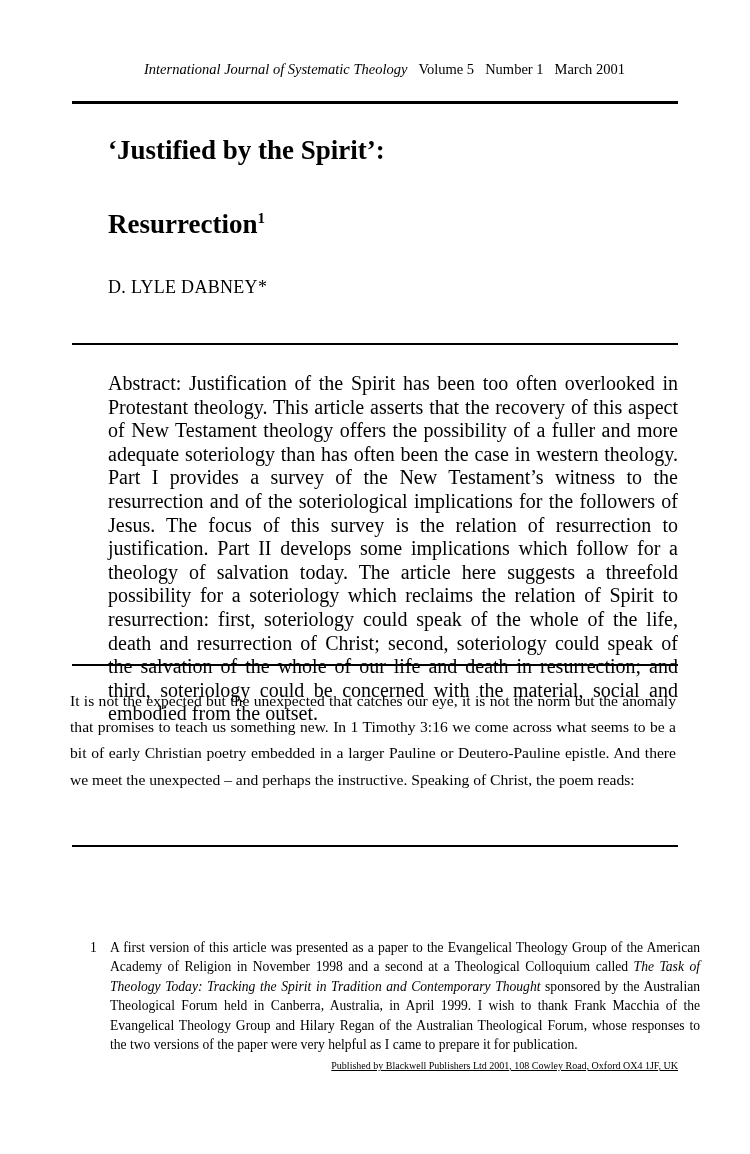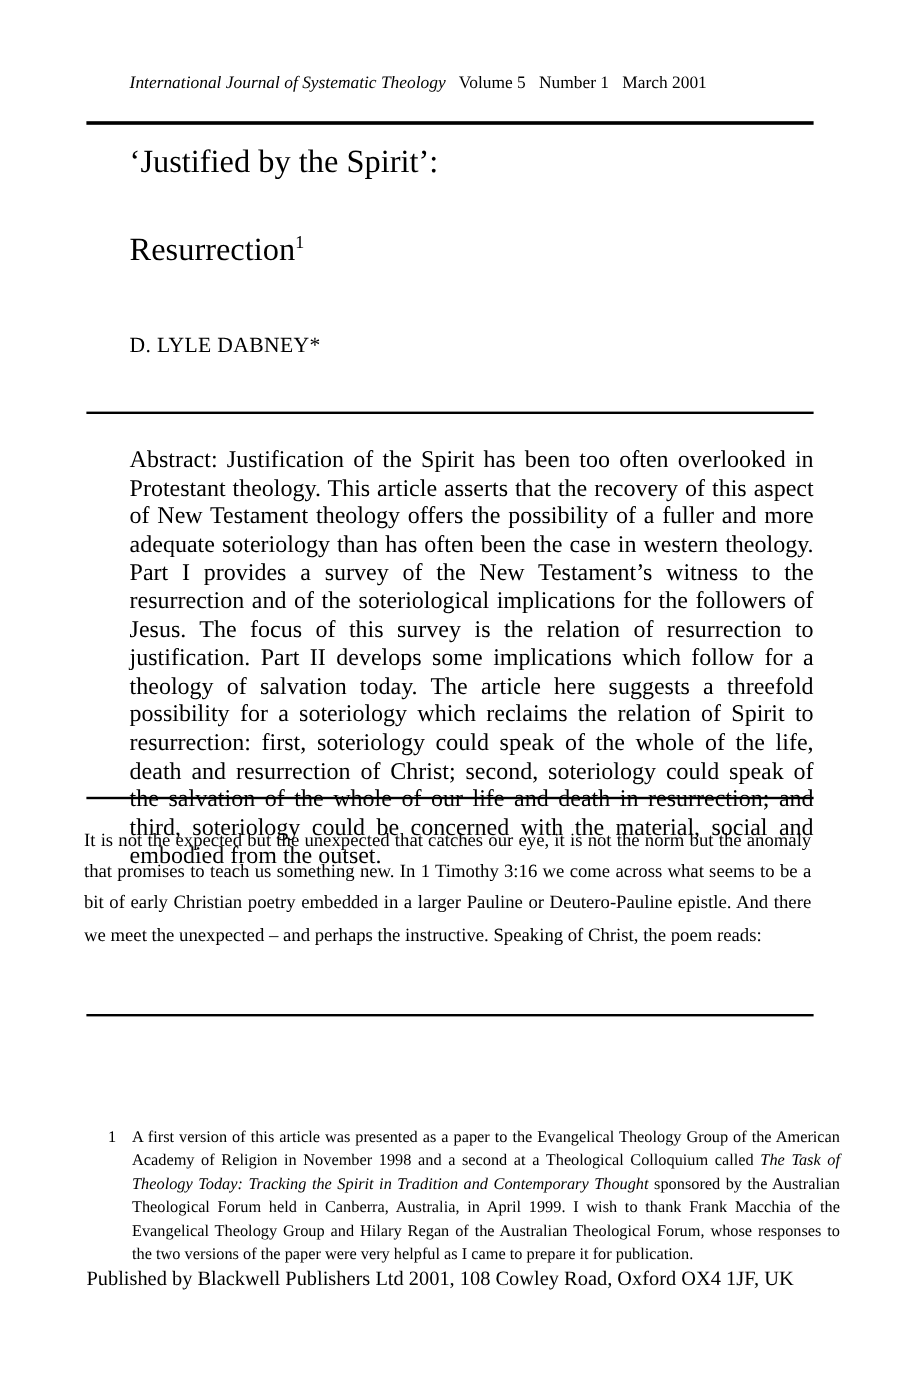--- a/index.html
+++ b/index.html
@@ -28,20 +28,21 @@
     position: absolute;
     left: 108px;
     top: 60px;
     width: 572px;
     font-size: 14.5px;
     line-height: 18px;
     white-space: nowrap;
   }
   .running-head .journal {
     font-style: italic;
+    margin-left: 36px;
   }
   .running-head .issue-bit {
     font-style: normal;
     margin-left: 11px;
   }
 
   
   .rule {
     position: absolute;
     left: 72px;
@@ -50,25 +51,25 @@
   }
   .rule-top      { top: 101px;  height: 3px; }
   .rule-abs-top  { top: 343px;  height: 2px; }
   .rule-abs-bot  { top: 664px;  height: 2px; }
   .rule-footnote { top: 845px;  height: 1.6px; }
 
   
   .title {
     position: absolute;
     left: 108px;
-    top: 116px;
+    top: 132px;
     width: 500px;
     font-size: 27px;
     line-height: 37px;
-    font-weight: normal;
+    font-weight: bold;
     margin: 0;
   }
   .title sup {
     font-size: 15px;
     vertical-align: super;
     line-height: 0;
   }
 
   
   .author {
@@ -134,22 +135,24 @@
     text-indent: 0;
   }
   .footnote-one i { font-style: italic; }
 
   
   .publisher {
     position: absolute;
     left: 72px;
     top: 1058px;
     width: 606px;
-    font-size: 17px;
+    font-size: 10px;
     line-height: 16.4px;
+    text-align: right;
+    text-decoration: underline;
   }
   .publisher div { white-space: nowrap; }
 </style>
 </head>
 <body>
 
 <div class="page">
 
   <div class="running-head">
     <span class="journal">International Journal of Systematic Theology</span><span class="issue-bit">Volume 5</span><span class="issue-bit">Number 1</span><span class="issue-bit">March 2001</span>

